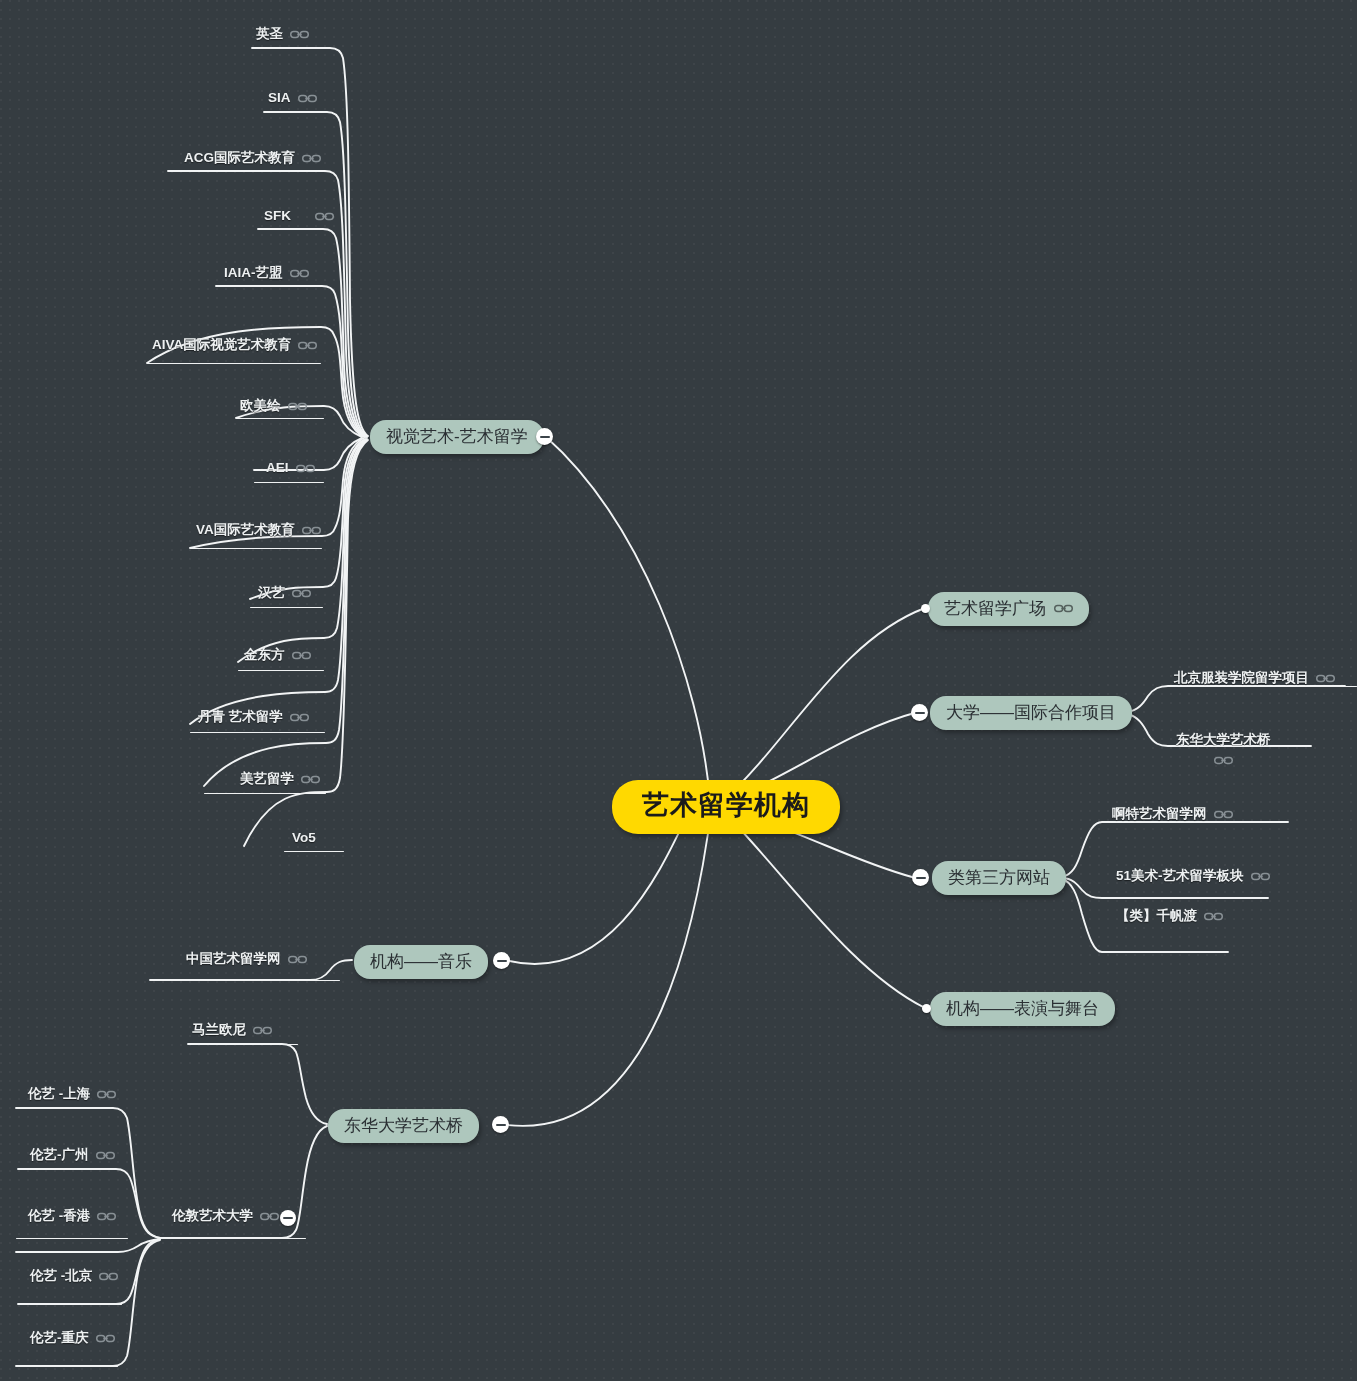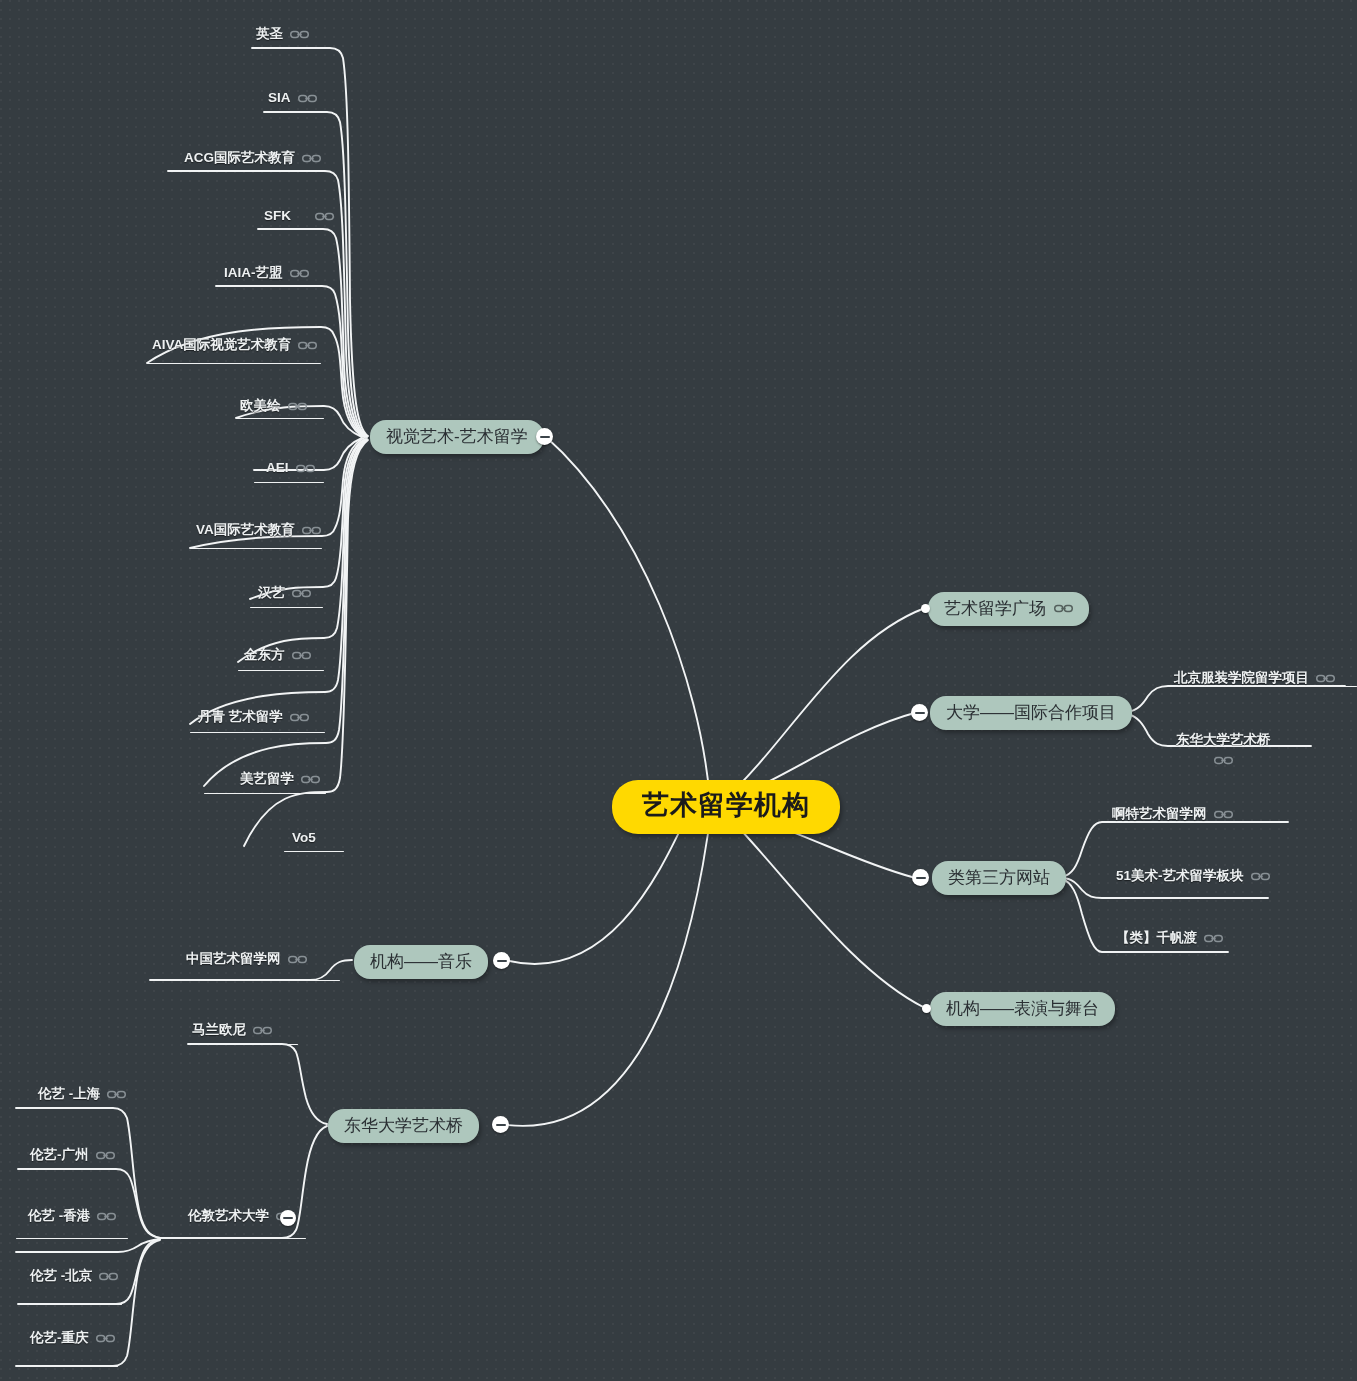--- a/index.html
+++ b/index.html
@@ -360,34 +360,34 @@
   <span class="link-icon">
       <svg viewBox="0 0 26 14" width="19" height="11">
         <rect x="1" y="3" width="11" height="8" rx="4" fill="none" stroke="#8d959a" stroke-width="2"></rect>
         <rect x="14" y="3" width="11" height="8" rx="4" fill="none" stroke="#8d959a" stroke-width="2"></rect>
         <rect x="10" y="6" width="6" height="2" fill="#8d959a"></rect>
       </svg>
     </span>
 </div>
 <div class="leaf-underline" style="left:188px;top:1044px;width:110px;"></div>
 
-<div class="node leaf" style="left:172px;top:1208px;margin-left:16px;">
+<div class="node leaf" style="left:172px;top:1208px;">
   <span>伦敦艺术大学</span>
   <span class="link-icon">
       <svg viewBox="0 0 26 14" width="19" height="11">
         <rect x="1" y="3" width="11" height="8" rx="4" fill="none" stroke="#8d959a" stroke-width="2"></rect>
         <rect x="14" y="3" width="11" height="8" rx="4" fill="none" stroke="#8d959a" stroke-width="2"></rect>
         <rect x="10" y="6" width="6" height="2" fill="#8d959a"></rect>
       </svg>
     </span>
 </div>
 <div class="inline-toggle" style="left:280px;top:1210px;"></div>
 <div class="leaf-underline" style="left:160px;top:1238px;width:146px;"></div>
 
-<div class="node leaf" style="left:28px;top:1086px;margin-left:10px;">
+<div class="node leaf" style="left:28px;top:1086px;">
   <span>伦艺 -上海</span>
   <span class="link-icon">
       <svg viewBox="0 0 26 14" width="19" height="11">
         <rect x="1" y="3" width="11" height="8" rx="4" fill="none" stroke="#8d959a" stroke-width="2"></rect>
         <rect x="14" y="3" width="11" height="8" rx="4" fill="none" stroke="#8d959a" stroke-width="2"></rect>
         <rect x="10" y="6" width="6" height="2" fill="#8d959a"></rect>
       </svg>
     </span>
 </div>
 <div class="leaf-underline" style="left:16px;top:1108px;width:102px;"></div>
@@ -481,21 +481,21 @@
   <span class="link-icon">
       <svg viewBox="0 0 26 14" width="19" height="11">
         <rect x="1" y="3" width="11" height="8" rx="4" fill="none" stroke="#8d959a" stroke-width="2"></rect>
         <rect x="14" y="3" width="11" height="8" rx="4" fill="none" stroke="#8d959a" stroke-width="2"></rect>
         <rect x="10" y="6" width="6" height="2" fill="#8d959a"></rect>
       </svg>
     </span>
 </div>
 <div class="leaf-underline" style="left:1102px;top:898px;width:166px;"></div>
 
-<div class="node leaf" style="left:1116px;top:930px;">
+<div class="node leaf" style="left:1116px;top:908px;">
   <span>【类】千帆渡</span>
   <span class="link-icon">
       <svg viewBox="0 0 26 14" width="19" height="11">
         <rect x="1" y="3" width="11" height="8" rx="4" fill="none" stroke="#8d959a" stroke-width="2"></rect>
         <rect x="14" y="3" width="11" height="8" rx="4" fill="none" stroke="#8d959a" stroke-width="2"></rect>
         <rect x="10" y="6" width="6" height="2" fill="#8d959a"></rect>
       </svg>
     </span>
 </div>
 <div class="leaf-underline" style="left:1102px;top:952px;width:126px;"></div>

